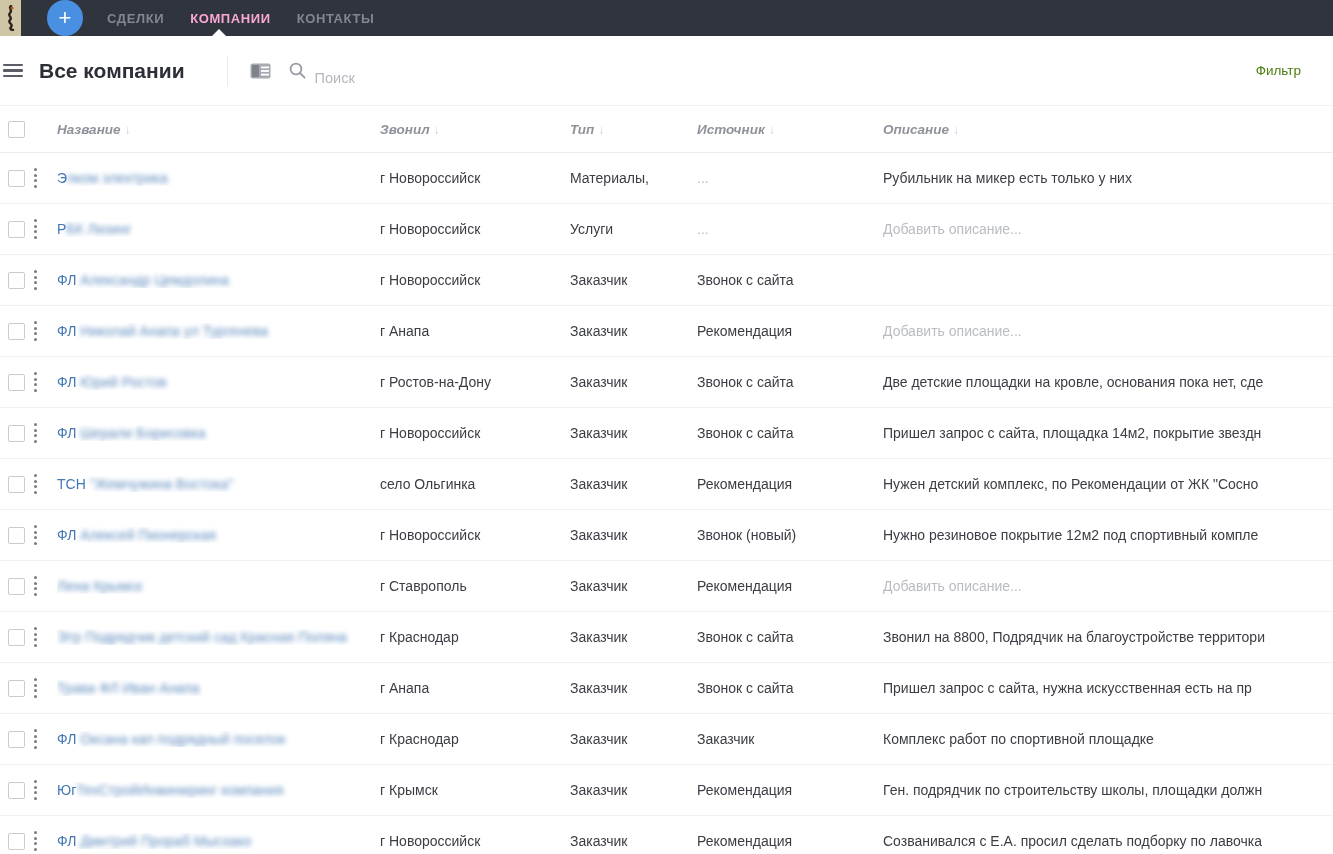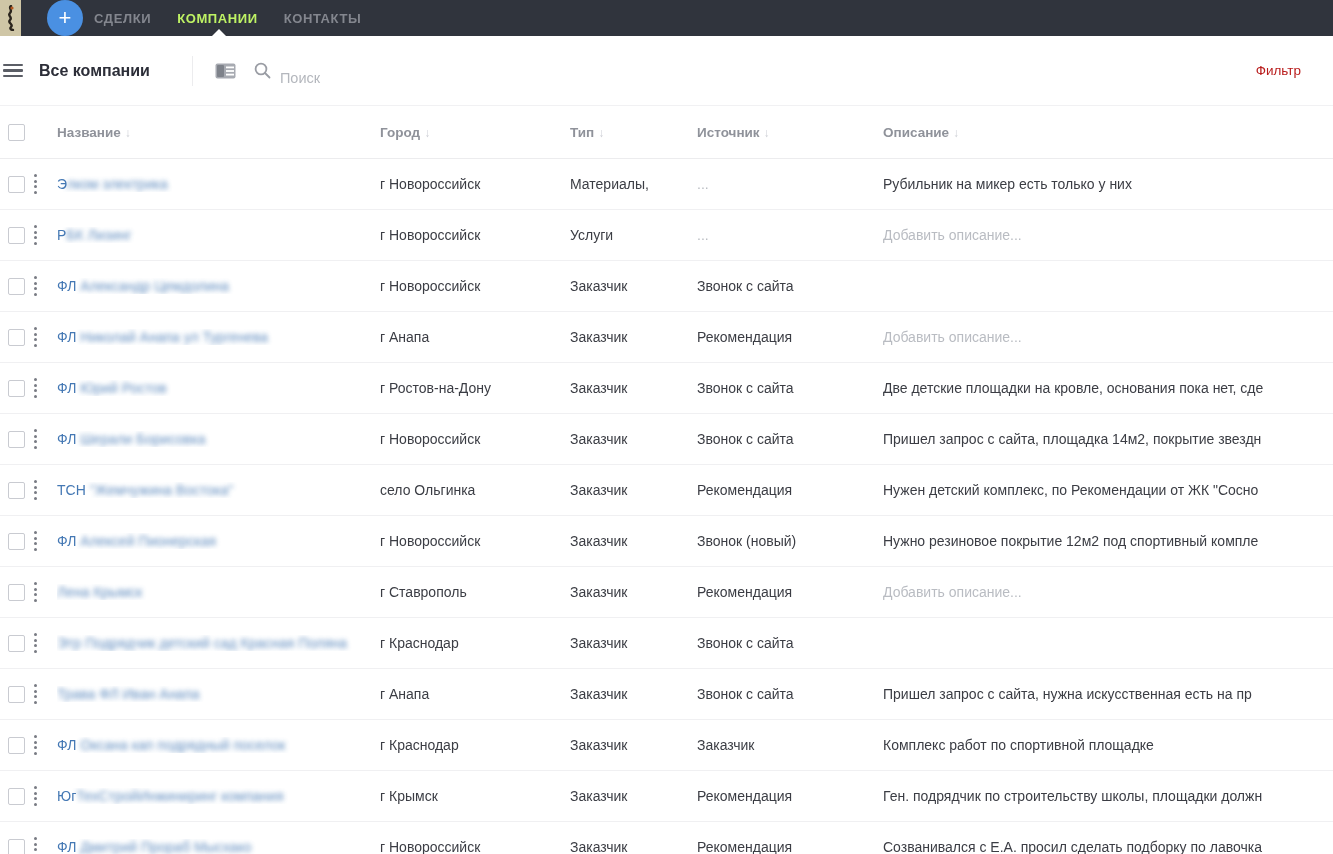--- a/index.html
+++ b/index.html
@@ -5,43 +5,43 @@
   * { margin:0; padding:0; box-sizing:border-box; }
   html,body { width:1333px; height:854px; overflow:hidden; background:#fff;
               font-family:"Liberation Sans", sans-serif; }
 
   
   .topnav { position:relative; height:36px; background:#30343d; display:flex; align-items:center; }
   .logo { width:21px; height:36px; background:#cfc6a6; flex:0 0 auto; display:flex; align-items:center; justify-content:center; }
   .add-btn { width:36px; height:36px; border-radius:50%; background:#4a90e2; border:none;
              color:#fff; font-size:22px; line-height:34px; text-align:center; margin-left:26px;
              cursor:pointer; flex:0 0 auto; font-weight:400; }
-  .tabs { display:flex; margin-left:11px; gap:26px; }
+  .tabs { display:flex; margin-left:24px; gap:26px; }
   .tab { font-size:13px; font-weight:700; letter-spacing:.6px; color:#83868e; cursor:pointer; padding:10px 0; }
-  .tab.active { color:#bef264; }
+  .tab.active { color:#f9a8d4; }
   .nav-notch { position:absolute; top:29px; left:212px; width:0; height:0;
                border-left:7px solid transparent; border-right:7px solid transparent;
                border-bottom:7px solid #ffffff; }
 
   
   .toolbar { height:69px; display:flex; align-items:center; background:#fff; position:relative; }
   .hamburger { width:20px; margin-left:3px; cursor:pointer; }
   .hamburger i { display:block; height:2.5px; background:#5b5e66; margin:3px 0; border-radius:1px; }
-  .page-title { font-size:16px; font-weight:700; color:#2c2e38; margin-left:16px; }
+  .page-title { font-size:21px; font-weight:700; color:#2c2e38; margin-left:16px; }
   .tb-divider { width:1px; height:30px; background:#ececee; margin-left:42px; }
   .view-icon { margin-left:22px; cursor:pointer; display:flex; }
   .search-wrap { display:flex; align-items:center; margin-left:18px; }
   .search-input { border:none; outline:none; font-size:14.5px; color:#6d28d9; margin-left:9px; width:150px;
                   font-family:"Liberation Sans", sans-serif;margin-top:15px; }
   .search-input::placeholder { color:#b4b7bd; }
-  .filter-link { position:absolute; right:32px; font-size:13.5px; color:#b91c1c; cursor:pointer;text-align:center; }
+  .filter-link { position:absolute; right:32px; font-size:13.5px; color:#4d7c0f; cursor:pointer;text-align:center; }
 
   
   .grid-row { display:grid; grid-template-columns:34px 23px 323px 190px 127px 186px 1fr; align-items:center; }
-  .thead { height:54px; border-top:1px solid #f1f1f3; border-bottom:1px solid #ececee; }
+  .thead { height:48px; border-top:1px solid #f1f1f3; border-bottom:1px solid #ececee;font-style:italic; }
   .th { font-size:13.5px; font-weight:700; color:#8f929a; white-space:nowrap; overflow:hidden; }
   .sort-arrow { color:#ced0d6; font-size:12px; margin-left:4px; font-weight:400; }
   .row { height:51px; border-bottom:1px solid #f0f0f2; background:#fff; }
   .checkbox { display:block; width:17px; height:17px; border:1.5px solid #c9cbd1; border-radius:2px;
               background:#fff; margin-left:8px; cursor:pointer; }
   .kebab { display:flex; flex-direction:column; gap:2.2px; width:4px; cursor:pointer; }
   .kebab i { width:3.4px; height:3.4px; border-radius:50%; background:#787b83; }
   .cell { font-size:14px; color:#3b3d44; white-space:nowrap; overflow:hidden; padding-right:14px; }
   .name-link { color:#4478b4; text-decoration:none; cursor:pointer; }
   .blurred { filter:blur(2.6px); opacity:.85; }
@@ -96,21 +96,21 @@
 
 <div class="grid-row thead">
   <span>
       <span class="checkbox"></span>
     </span>
   <span></span>
   <span class="th">
     <span>Название</span><span class="sort-arrow">↓</span>
   </span>
   <span class="th">
-    <span>Город</span><span class="sort-arrow">↓</span>
+    <span>Звонил</span><span class="sort-arrow">↓</span>
   </span>
   <span class="th">
     <span>Тип</span><span class="sort-arrow">↓</span>
   </span>
   <span class="th">
     <span>Источник</span><span class="sort-arrow">↓</span>
   </span>
   <span class="th">
     <span>Описание</span><span class="sort-arrow">↓</span>
   </span>
@@ -287,20 +287,21 @@
           <i></i>
           <i></i>
           <i></i>
           <i></i>
         </span>
       </span>
     <span class="cell"><a class="name-link"><span></span><span class="blurred">Этр Подрядчик детский сад Красная Поляна</span></a></span>
     <span class="cell">г Краснодар</span>
     <span class="cell">Заказчик</span>
     <span class="cell ">Звонок с сайта</span>
+    <span class="cell desc-cell ">Звонил на 8800, Подрядчик на благоустройстве территори</span>
     </div>
     <div class="grid-row row">
     <span>
         <span class="checkbox"></span>
       </span>
     <span>
         <span class="kebab">
           <i></i>
           <i></i>
           <i></i>

